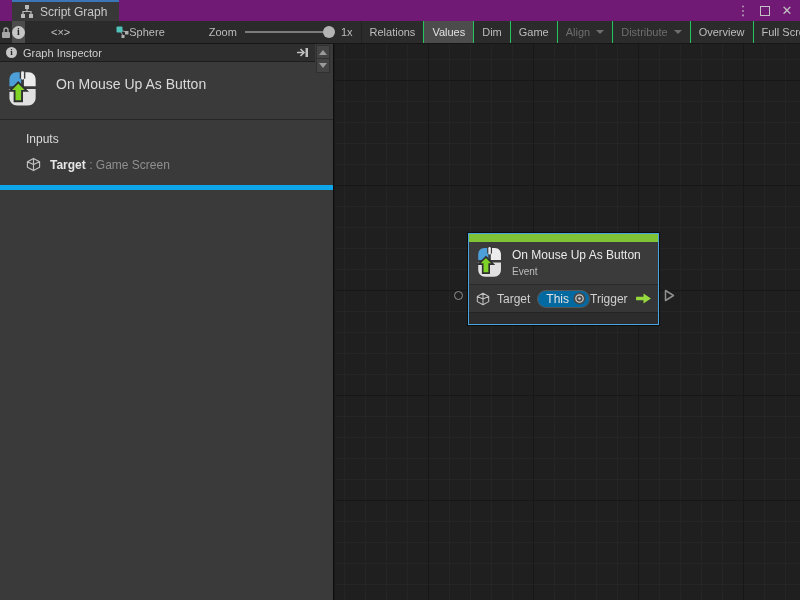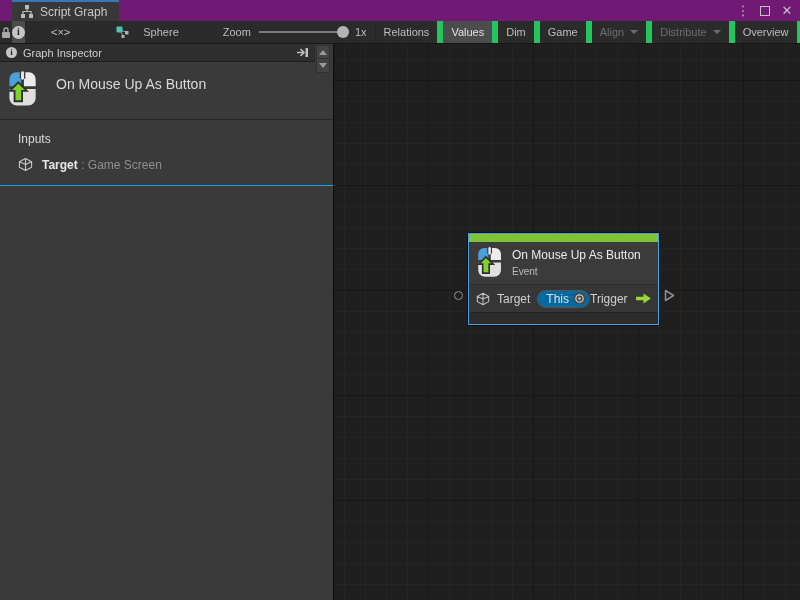--- a/index.html
+++ b/index.html
@@ -21,21 +21,21 @@
   .win-controls { position:absolute; right:6px; top:0; height:21px; display:flex; align-items:center; gap:10px; color:#c2c2c2; }
   .win-controls .wc { width:14px; text-align:center; font-size:13px; cursor:default; }
   .wc-max { width:10px; height:10px; border:1.5px solid #c2c2c2; }
 
   
   .toolbar {
     position:absolute; left:0; top:21px; width:800px; height:23px;
     background:#2b2b2b; border-bottom:1px solid #161616;
     display:flex; align-items:stretch; font-size:11px; color:#bdbdbd;
   }
-  .tb-btn { display:flex; align-items:center; justify-content:center; padding:0 8px; border-right:6px solid #22c55e; white-space:nowrap; }
+  .tb-btn { display:flex; align-items:center; justify-content:center; padding:0 8px; border-right:1px solid #22c55e; white-space:nowrap; }
   .tb-btn.selected { background:#4c4c4c; color:#e2e2e2; }
   .tb-btn.disabled { color:#6e6e6e; }
   .tb-icon-btn { width:26px; padding:0; }
   .dd-arrow { width:0; height:0; border-left:4px solid transparent; border-right:4px solid transparent; border-top:4px solid #6e6e6e; margin-left:6px; }
   .grow { flex:1 1 auto; }
 
   .zoom-track { width:88px; height:2px; background:#7d7d7d; position:relative; margin:0 4px; }
   .zoom-knob { position:absolute; right:-2px; top:-5px; width:12px; height:12px; border-radius:50%; background:#b4b4b4; }
 
   .lock-svg, .hier-svg, .graphasset-svg { display:block; }
@@ -61,21 +61,21 @@
   .tri-up { width:0; height:0; border-left:4px solid transparent; border-right:4px solid transparent; border-bottom:5px solid #9a9a9a; }
   .tri-down { width:0; height:0; border-left:4px solid transparent; border-right:4px solid transparent; border-top:5px solid #9a9a9a; }
 
   .unit-head { display:flex; align-items:flex-start; gap:18px; padding:9px 8px 12px 8px; border-bottom:1px solid #262626; }
   .unit-title { font-size:14px; color:#dadada; margin-top:5px; }
 
   .coroutine-row { display:flex; align-items:center; height:31px; padding:0 10px; border-bottom:1px solid #262626; font-size:12px; color:#d4d4d4; }
   .coroutine-row .label { width:118px; }
   .checkbox { width:14px; height:14px; background:#2b2b2b; border:1px solid #191919; }
 
-  .section { border-bottom:1px solid #0ea5e9; padding:6px 0 12px 8px; }
+  .section { border-bottom:5px solid #0ea5e9; padding:6px 0 12px 16px; }
   .section-title { padding:6px 10px 10px 10px; font-size:12px; color:#dcdcdc; }
   .port-row { display:flex; align-items:center; gap:9px; padding:1px 10px; font-size:12px; }
   .port-name { font-weight:bold; color:#e6e6e6; }
   .port-type { color:#8f8f8f; }
 
   
   .graph {
     position:absolute; left:335px; top:44px; width:465px; height:556px;
     background-color:#1f1f1f;
     background-image:
@@ -138,21 +138,21 @@
       <path d="M4 6 V4 a2 2 0 0 1 4 0 V6" stroke="#a8a8a8" stroke-width="1.4" fill="none"></path>
     </svg>
   </div>
   <div class="tb-btn tb-icon-btn selected" style="border-right:none;">
     <span class="info-badge">i</span>
   </div>
   <div class="tb-btn" style="border-right:none; margin-left:18px; width:64px; color:#c4c4c4;">
     <span>&lt;×&gt;</span>
   </div>
 
-  <div class="tb-btn" style="border-right:none; margin-left:30px; gap:14px;">
+  <div class="tb-btn" style="border-right:none; margin-left:30px; gap:0;">
     <svg class="graphasset-svg" width="13" height="12" viewBox="0 0 13 12">
       <path d="M4 4 L10 6 M4 4 L7 10" stroke="#9a9a9a" stroke-width="1"></path>
       <rect x="0.5" y="0.5" width="6" height="6" rx="1" fill="#4fc3b8"></rect>
       <rect x="9" y="5" width="3.5" height="3.5" fill="#b0b0b0"></rect>
       <rect x="5.5" y="9" width="3" height="3" fill="#b0b0b0"></rect>
     </svg>
     <span>Sphere</span>
   </div>
 
   <div class="tb-btn" style="border-right:none; margin-left:28px; gap:4px;">

